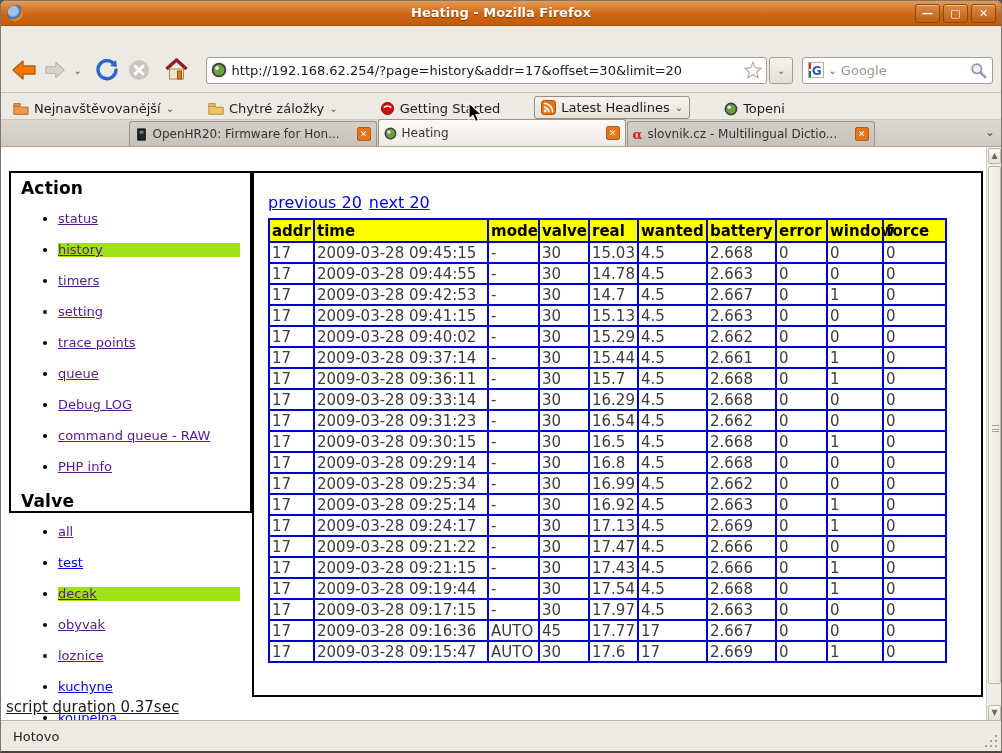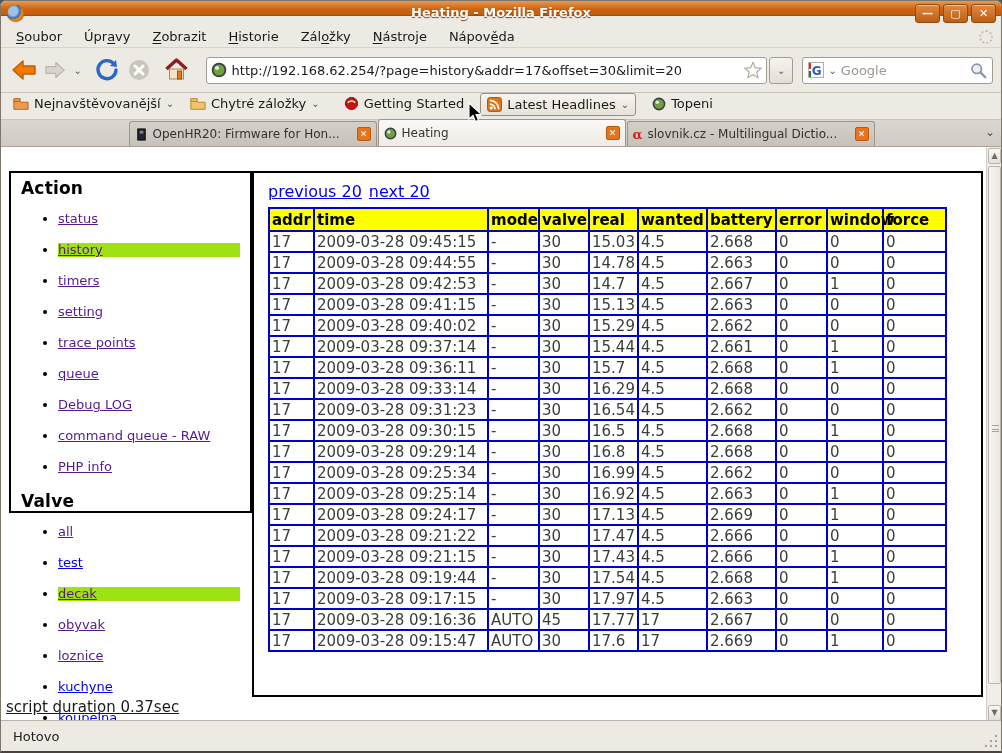--- a/index.html
+++ b/index.html
@@ -6,21 +6,21 @@
   html,body { background:#555; }
   .window {
     position:relative; width:1002px; height:753px; overflow:hidden;
     font-family:"DejaVu Sans", sans-serif;
     background:#EDE9E3;
     border:1px solid #7E766A; border-bottom:2px solid #4A443C;
     border-radius:6px 6px 0 0;
   }
   
   .titlebar {
-    position:absolute; top:0; left:0; right:0; height:15px;
+    position:absolute; top:0; left:0; right:0; height:25px;
     background:linear-gradient(#E89A53, #CE6512 55%, #C05E0F);
     border-bottom:1px solid #A04F08; border-radius:5px 5px 0 0;
   }
   .fx-icon { position:absolute; left:6px; top:4px; width:17px; height:17px; border-radius:50%;
     background:radial-gradient(circle at 35% 35%, #9CC2E8 0 30%, #3E6FB0 45%, #F28C1C 60%, #D4540A 90%);
     box-shadow:inset 0 0 1px #7a3a00; }
   .title-text {
     position:absolute; left:0; right:0; top:4px; text-align:center;
     color:#fff; font-weight:bold; font-size:13px; text-shadow:0 1px 1px #7a3d05;
   }
@@ -62,21 +62,21 @@
     margin-left:9px; width:194px; height:27px; background:#fff;
     border:1px solid #A59D90; border-radius:3px;
     display:flex; align-items:center; padding:0 5px; gap:4px;
   }
   .search-placeholder { flex:1; font-size:13px; color:#9D988F; }
   .chev { font-size:10px; color:#5d594f; }
   
   .bookbar {
     position:absolute; top:92px; left:0; right:0; height:27px;
     background:#EDE9E3; border-bottom:1px solid #C9C4BB;
-    display:flex; align-items:flex-start; padding-left:6px; gap:4px;
+    display:flex; align-items:flex-end; padding-left:6px; gap:22px;
   }
   .bm-item { display:flex; align-items:center; gap:5px; padding:3px 6px; font-size:13px; color:#1A1A1A; }
   .bm-item.hovered { border:1px solid #978F82; border-radius:3px; background:linear-gradient(#F7F4EF,#E7E2D9); }
   
   .tabbar {
     position:absolute; top:119px; left:0; right:0; height:27px;
     background:linear-gradient(#DCD8D1,#CFCBC3); border-bottom:1px solid #A9A399;
     display:flex; align-items:flex-end; padding-left:2px;justify-content:center;
   }
   .tab {
@@ -100,21 +100,21 @@
   .side-box h2 { font-size:17px; margin:5px 0 0 10px; color:#000; letter-spacing:.2px; }
   .side-box ul { margin-top:14px; padding-left:47px; list-style:disc; }
   .side-box li { font-size:13px; line-height:14px; margin-bottom:17px; font-weight:normal; }
   .side-box a { text-decoration:underline; }
   .lnk { color:#0000EE; }
   .visited { color:#551A8B; }
   .hl { display:block; width:182px; background:#9FE213; }
   
   .main-box {
     position:absolute; left:251px; top:24px; width:731px; height:526px;
-    border:2px solid #000; background:#fff; padding:9px 0 0 14px;
+    border:2px solid #000; background:#fff; padding:20px 0 0 14px;
   }
   .pagination { font-size:16px; }
   .pagination a { color:#0000EE; text-decoration:underline; margin-right:7px; }
   table.hist { border-collapse:collapse; margin-top:6px; table-layout:fixed; width:677px; }
   table.hist th {
     background:#FFFF00; color:#000; font-size:15px; font-weight:bold; text-align:left;
     border:2px solid #0000CC; padding:0 2px; height:23px;
   }
   table.hist td {
     border:2px solid #0000CC; font-size:15px; color:#3C3C3C; padding:0 2px; height:21px;
@@ -157,30 +157,20 @@
   <div class="titlebar">
     <span class="fx-icon"></span>
     <div class="title-text">Heating - Mozilla Firefox</div>
     <div class="win-btns">
       <div class="win-btn">—</div>
       <div class="win-btn">▢</div>
       <div class="win-btn">✕</div>
     </div>
   </div>
 
-  <div class="menubar">
-    <span class="menu-item"><u>S</u>oubor</span>
-    <span class="menu-item">Úpr<u>a</u>vy</span>
-    <span class="menu-item"><u>Z</u>obrazit</span>
-    <span class="menu-item"><u>H</u>istorie</span>
-    <span class="menu-item">Zál<u>o</u>žky</span>
-    <span class="menu-item"><u>N</u>ástroje</span>
-    <span class="menu-item">Nápov<u>ě</u>da</span>
-    <span class="throbber"></span>
-  </div>
 
   <div class="navbar">
     <div class="tb-btn" style="width:34px">
       <svg width="26" height="24" viewBox="0 0 26 24">
         <path d="M12 3 L2 12 L12 21 L12 16 L24 16 L24 8 L12 8 Z" fill="#F57900" stroke="#B85C00" stroke-width="1.4" stroke-linejoin="round"></path>
       </svg>
     </div>
     <div class="tb-btn" style="width:30px">
       <svg width="22" height="20" viewBox="0 0 26 24">
         <path d="M14 3 L24 12 L14 21 L14 16 L2 16 L2 8 L14 8 Z" fill="#D9D4CA" stroke="#BCB6A9" stroke-width="1.4" stroke-linejoin="round"></path>

